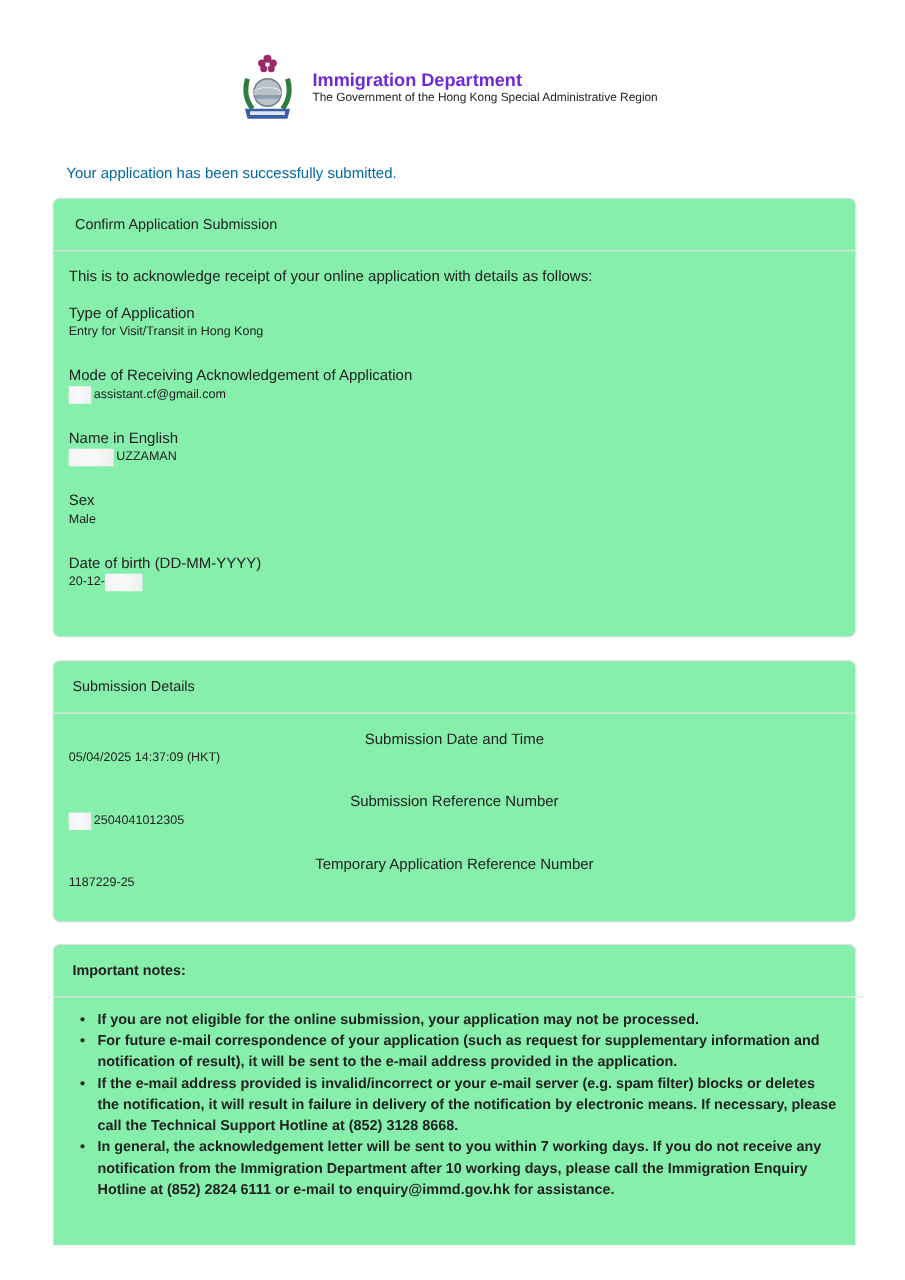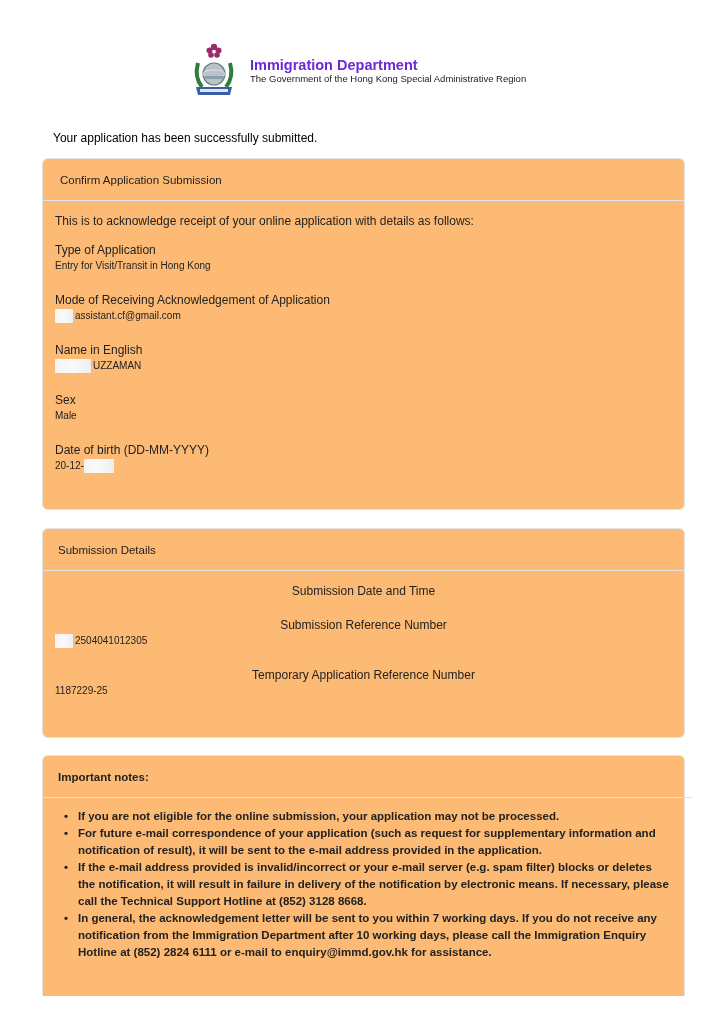--- a/index.html
+++ b/index.html
@@ -6,23 +6,23 @@
     body {
       width: 724px; height: 1024px; overflow: hidden; position: relative;
       font-family: "Liberation Sans", sans-serif; color: #222222;
     }
     .header { position: absolute; left: 190px; top: 42px; height: 58px; display: flex; align-items: center; }
     .logo { width: 48px; height: 56px; margin-right: 12px; }
     .header-text { display: flex; flex-direction: column; }
     .dept-name { font-weight: bold; font-size: 14.5px; color: #6d28d9; line-height: 16px; }
     .dept-sub { font-size: 9.5px; color: #222; line-height: 12px; }
 
-    .success-msg { position: absolute; left: 53px; top: 131px; font-size: 12px; color: #000000; }
+    .success-msg { position: absolute; left: 53px; top: 131px; font-size: 12px; color: #0369a1; }
 
-    .card { position: absolute; left: 42px; width: 641px; border: 1px solid #e2e2e2; border-radius: 6px; background: #fdba74; }
+    .card { position: absolute; left: 42px; width: 641px; border: 1px solid #e2e2e2; border-radius: 6px; background: #86efac; }
     .card-header { height: 41px; border-bottom: 1px solid #e2e2e2; display: flex; align-items: center; padding-left: 17px; font-size: 11.5px; color: #222; }
     .card-body { padding: 12px 12px 10px 12px; }
     .intro { font-size: 12px; margin-bottom: 14px; margin-top: 1px; }
     .field { margin-bottom: 18px; }
     .field:last-child { margin-bottom: 0; }
     .field-label { font-weight: normal; font-size: 12px; line-height: 16px; }
     .field-value { font-size: 10px; line-height: 16px; display: flex; align-items: center; }
     .redact { display: inline-block; height: 14px; background: linear-gradient(90deg, #f4f4f4, #fafafa, #eeeeee); margin-right: 2px; }
 
     #card1 { top: 158px; height: 350px; }
@@ -101,20 +101,21 @@
       </div>
     </div>
   </div>
 </div>
 
 <div class="card" id="card2">
   <div class="card-header" style="padding-left:15px">Submission Details</div>
   <div class="card-body">
     <div class="field">
       <div class="field-label">Submission Date and Time</div>
+      <div class="field-value">05/04/2025 14:37:09 (HKT)</div>
     </div>
     <div class="field">
       <div class="field-label">Submission Reference Number</div>
       <div class="field-value">
         <span class="redact" style="width:18px"></span>
         <span>2504041012305</span>
       </div>
     </div>
     <div class="field">
       <div class="field-label">Temporary Application Reference Number</div>

